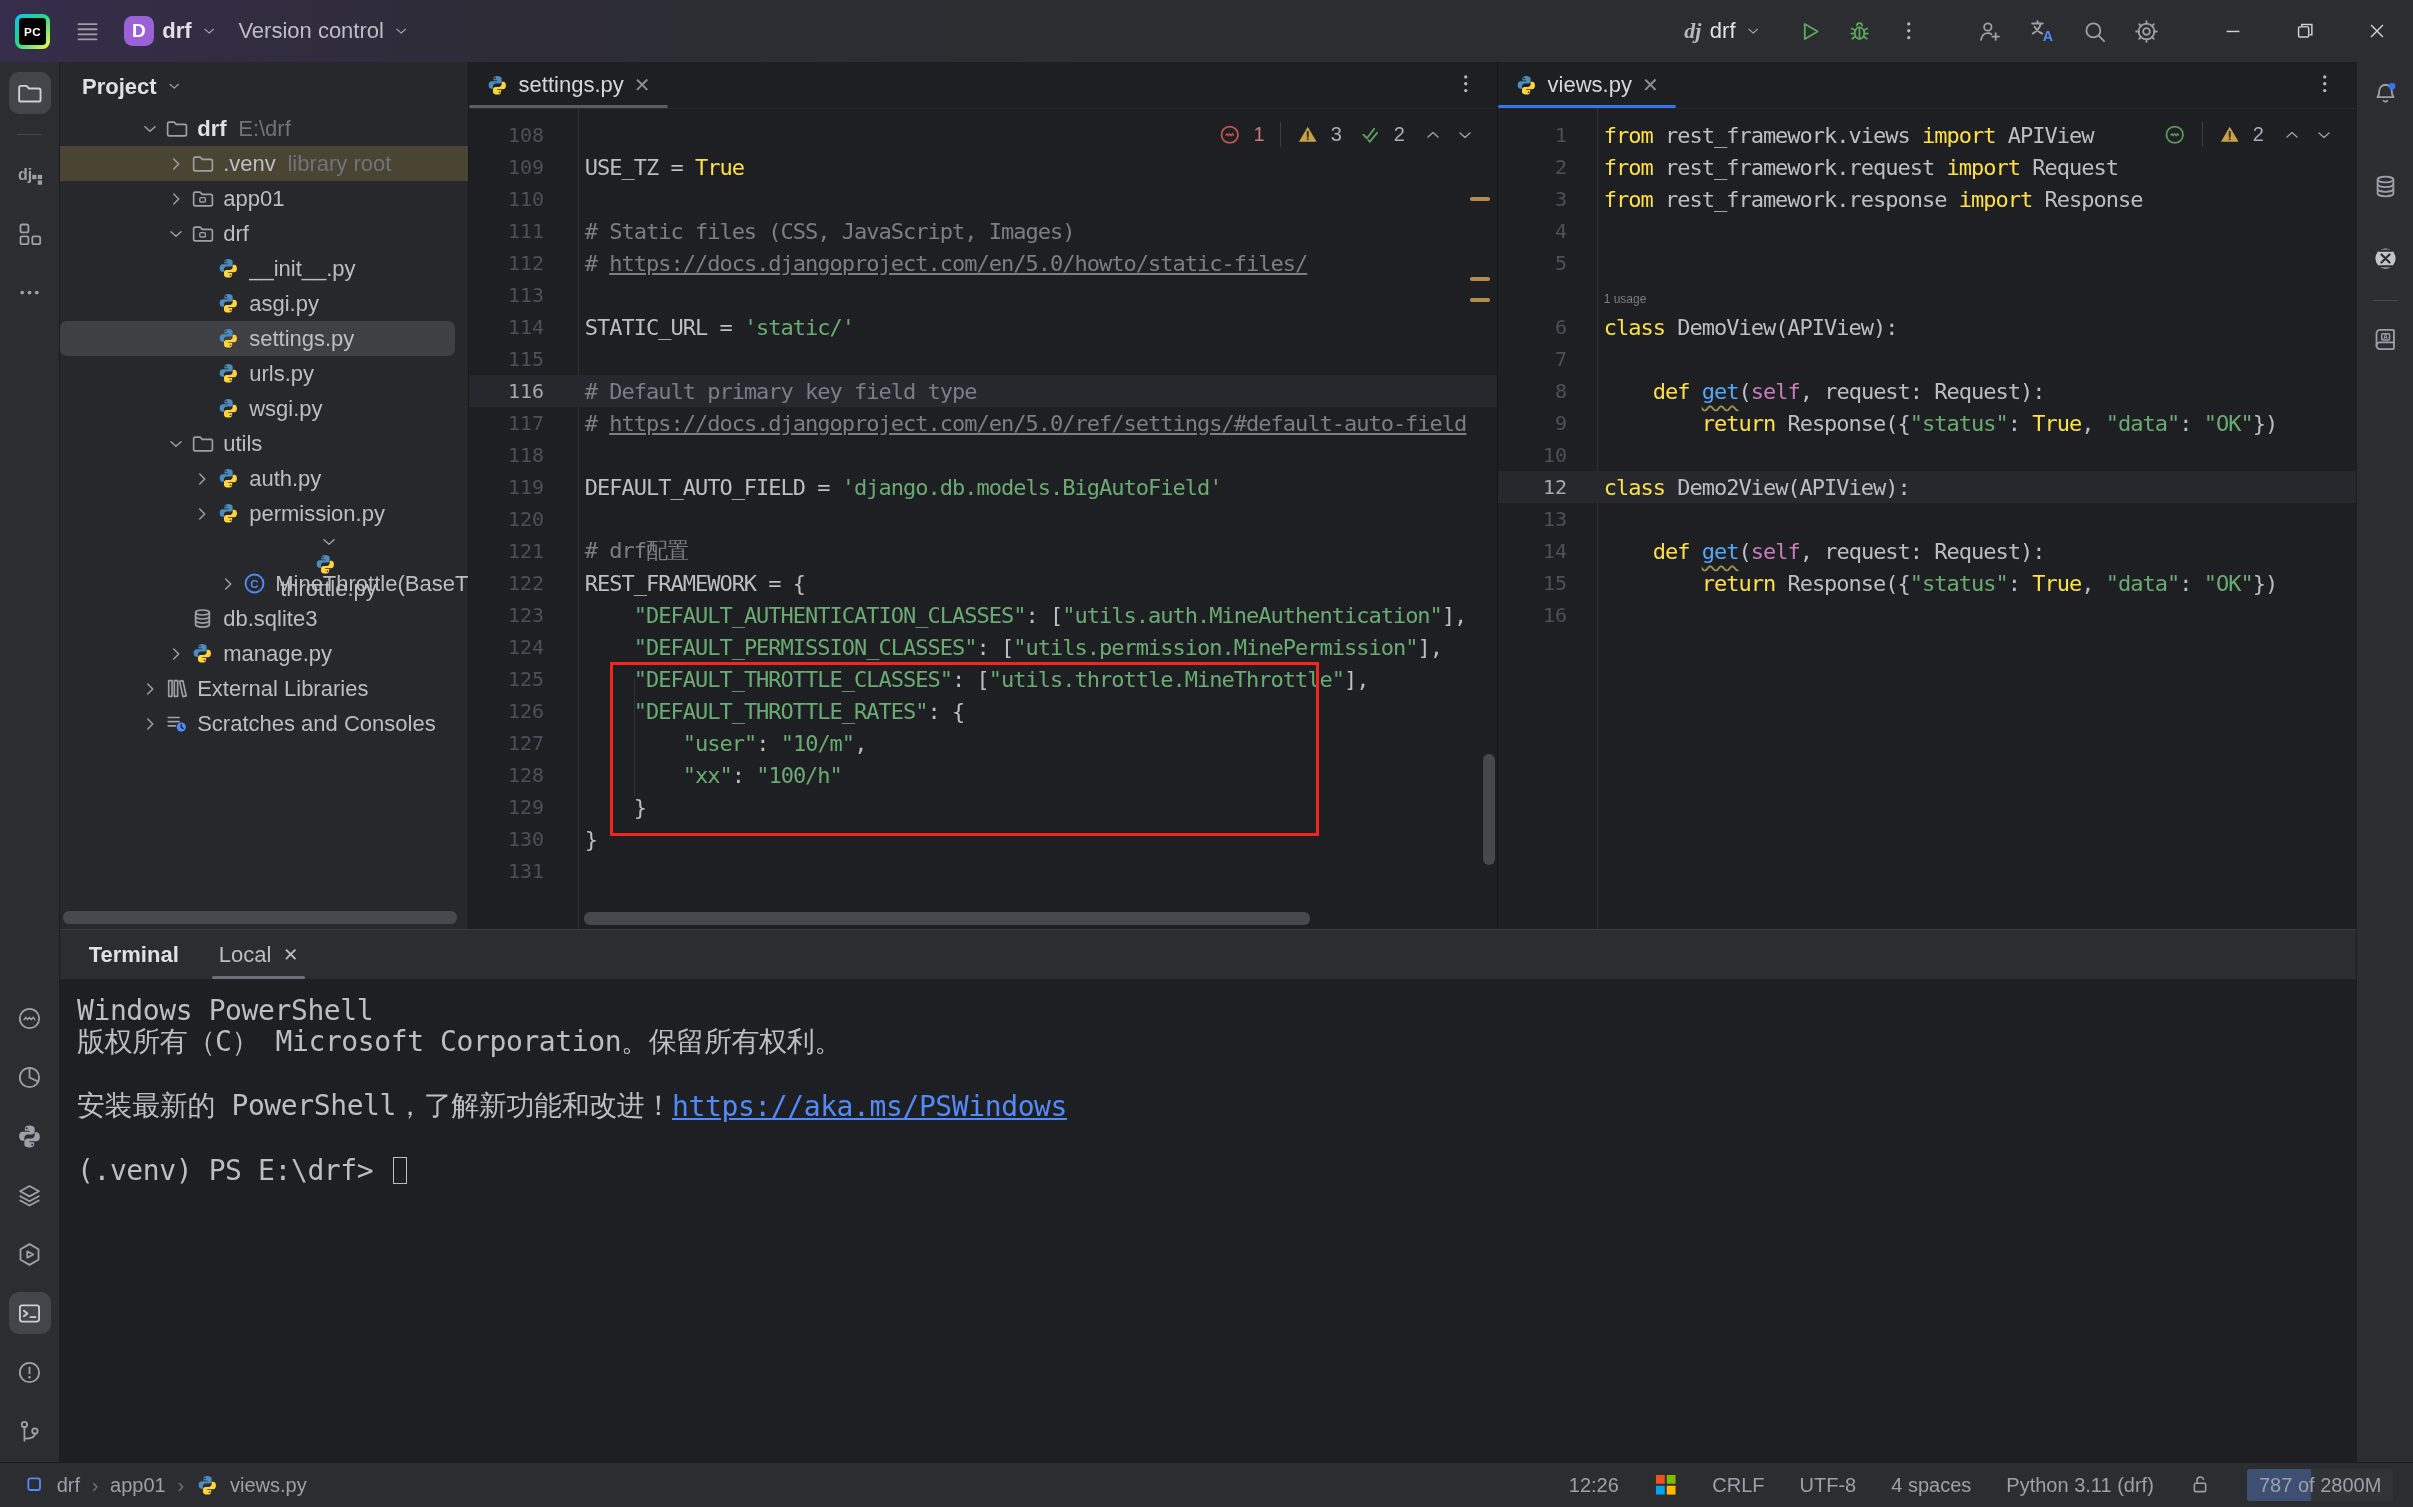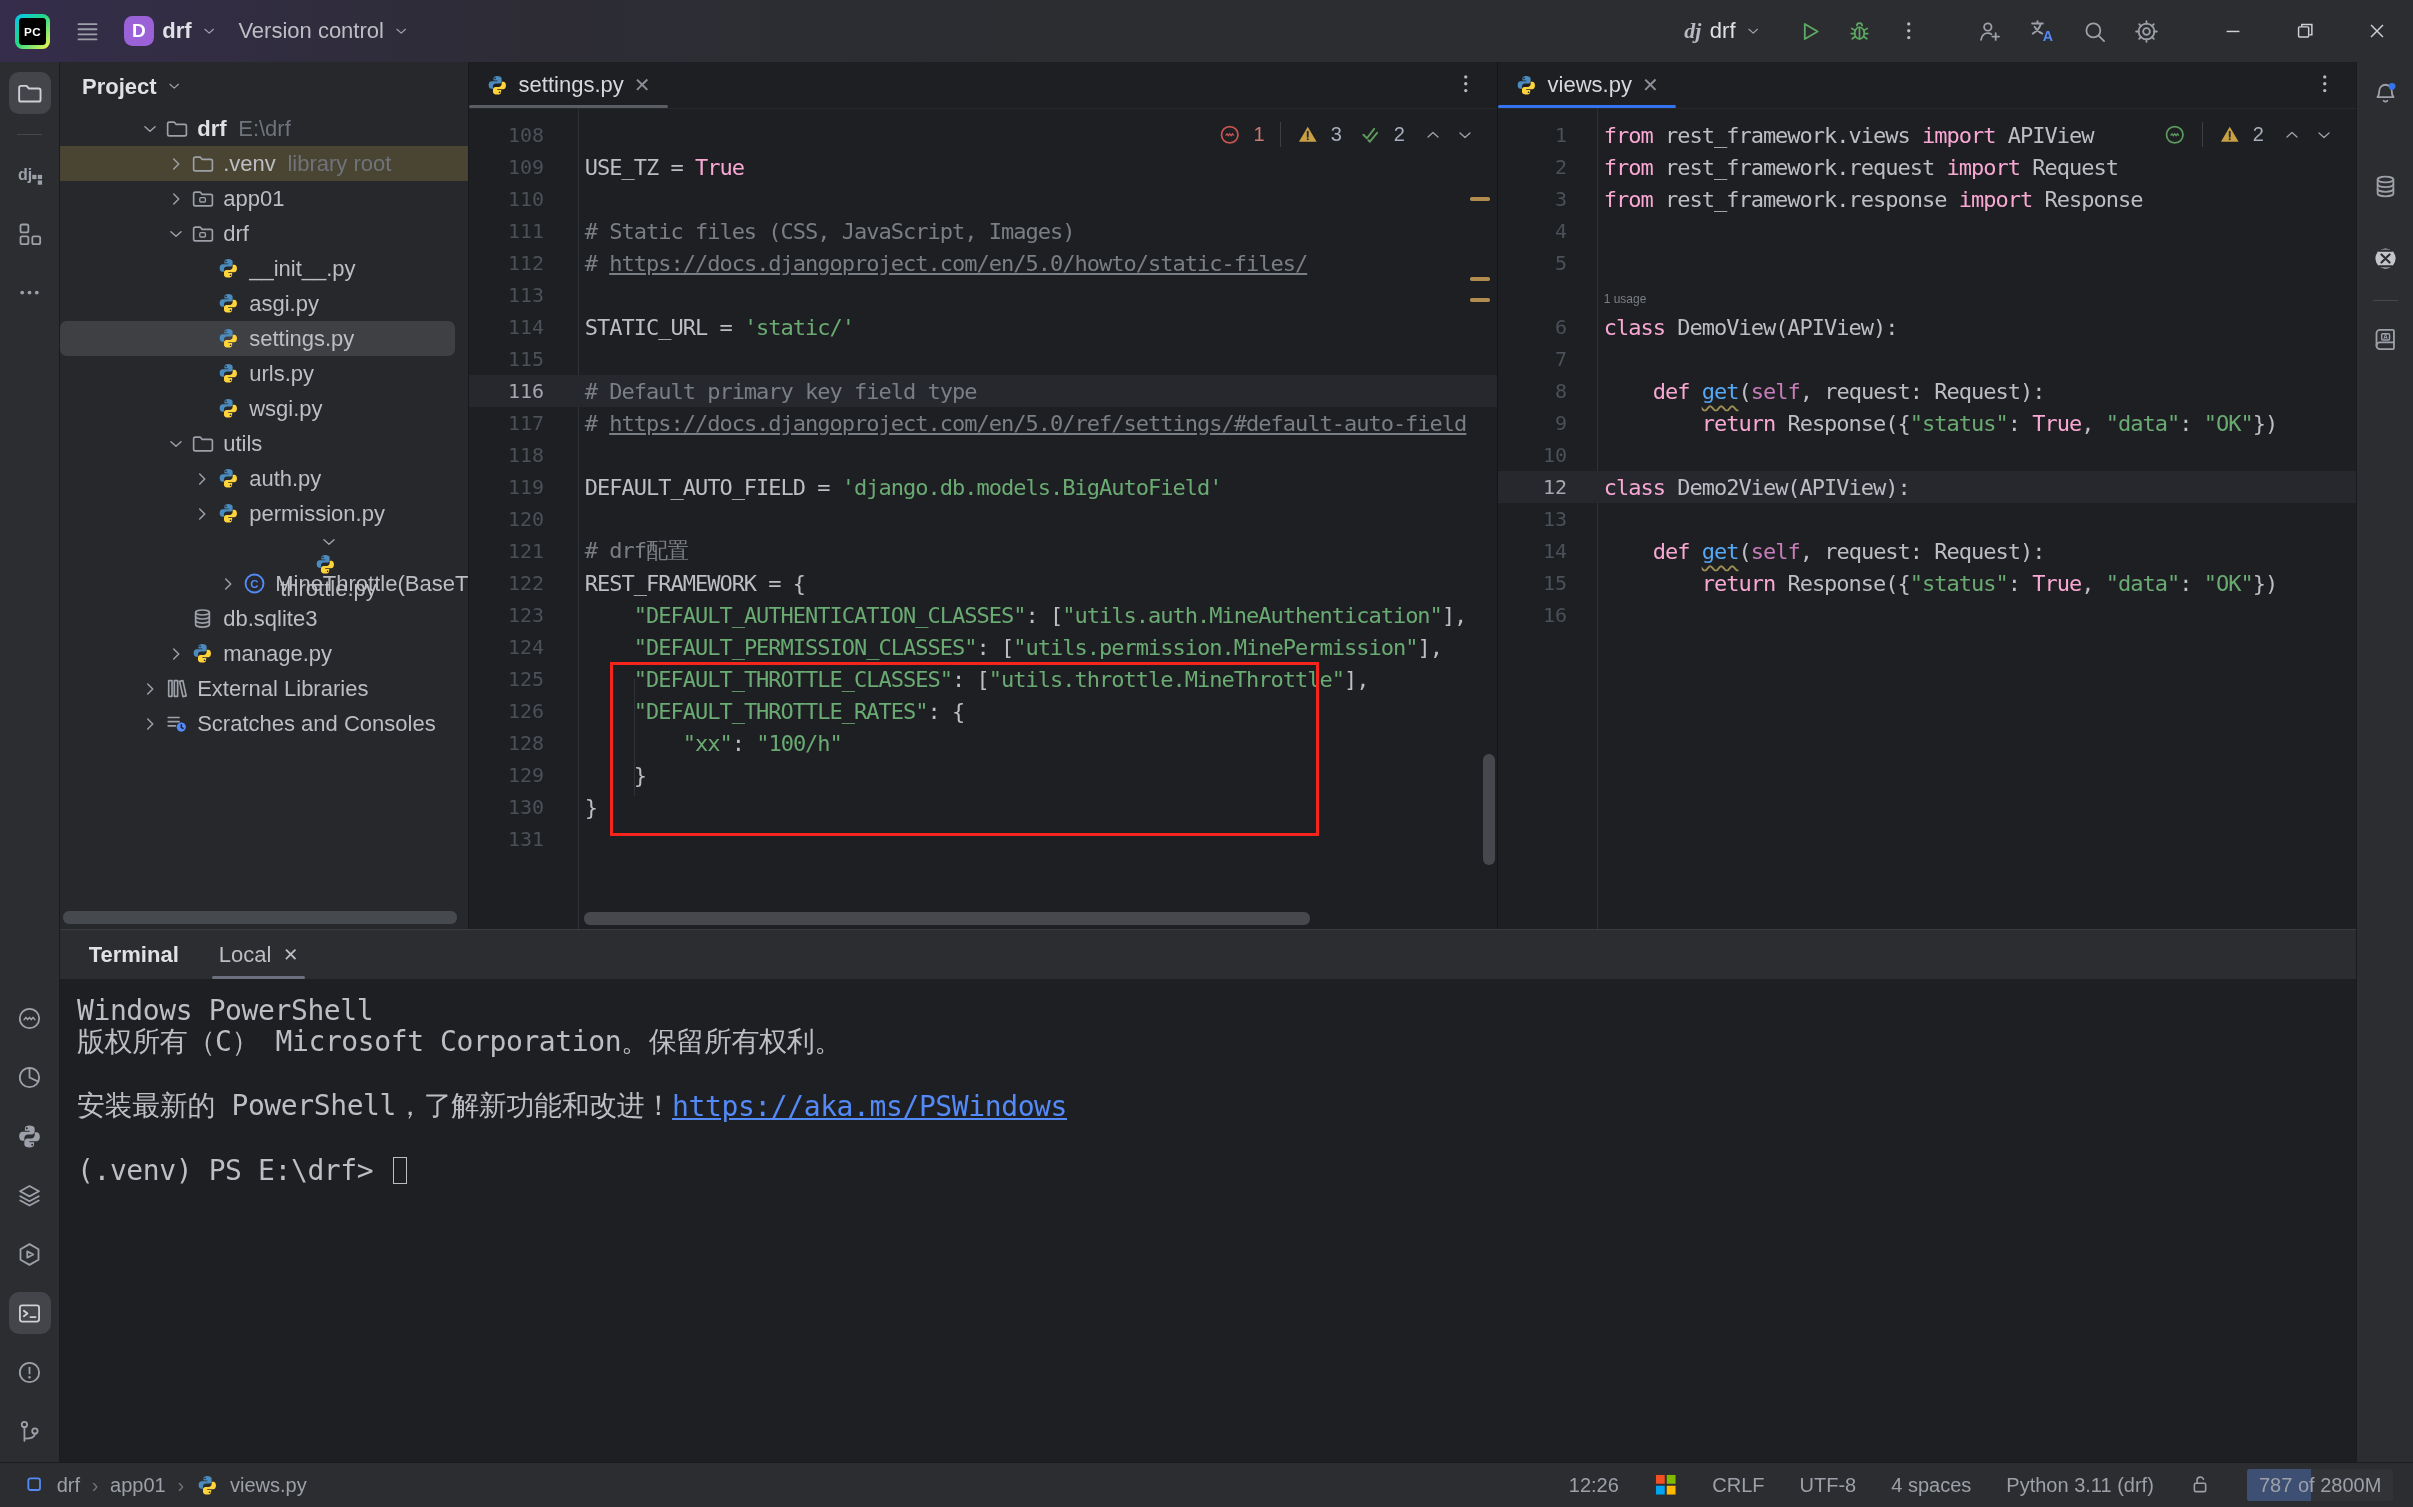--- a/index.html
+++ b/index.html
@@ -59,21 +59,21 @@
 .kebab{position:absolute;right:20px;top:10px}
 .edbody{position:relative;flex:1;overflow:hidden;padding-top:10px}
 .gutline{position:absolute;top:0;bottom:0;width:0.8px;background:#2E3135}
 .crow{display:flex;height:32px;align-items:center;position:relative}
 .crow.cur{background:#26282E}
 .gut{flex:none;text-align:right;color:#4B5059;font-size:20px;font-family:"DejaVu Sans Mono","Liberation Mono",monospace}
 .ed1 .gut{width:109px;padding-right:34px}
 .ed2 .gut{width:99px;padding-right:30px}
 .crow.cur .gut{color:#A6A8AE}
 .codecell{white-space:pre;font-size:22px;letter-spacing:-1px;padding-left:6.7px;font-family:"DejaVu Sans Mono","Liberation Mono",monospace}
-.tk-d{color:#BCBEC4}.tk-k{color:#f9a8d4}.tk-s{color:#6AAB73}.tk-c{color:#7A7E85}
+.tk-d{color:#BCBEC4}.tk-k{color:#fde047}.tk-s{color:#6AAB73}.tk-c{color:#7A7E85}
 .tk-lk{color:#7A7E85;text-decoration:underline}
 .tk-fn{color:#56A8F5;text-decoration:underline wavy #9C8F53;text-decoration-thickness:1.7px;text-underline-offset:5.9px}
 .tk-sf{color:#C77DBB}
 .inlay{color:#7A7E85;font-size:12px;letter-spacing:0;font-family:Liberation Sans, sans-serif}
 .insp{position:absolute;top:13.4px;right:22px;display:flex;align-items:center;gap:11.7px;color:#A8ADBD;font-size:20px;z-index:6}
 .insp .isep{width:0.8px;height:25px;background:#3D3F44;margin:0 3.4px}
 .insp .errn{color:#C77A76}
 .redbox{position:absolute;border:3.4px solid #F5241D;z-index:5}
 .mark{position:absolute;right:6.7px;width:20px;height:4.2px;background:#B28C4F;border-radius:1.7px;z-index:4}
 .vthumb{position:absolute;right:2.5px;width:11.7px;background:#4A4D52;border-radius:5.9px;opacity:.9}
@@ -695,20 +695,24 @@
                 </div>
                 <div class="crow">
                   <span class="gut">125</span>
                   <span class="codecell"><span class="tk-d">    </span><span class="tk-s">"DEFAULT_THROTTLE_CLASSES"</span><span class="tk-d">: [</span><span class="tk-s">"utils.throttle.MineThrottle"</span><span class="tk-d">],</span></span>
                 </div>
                 <div class="crow">
                   <span class="gut">126</span>
                   <span class="codecell"><span class="tk-d">    </span><span class="tk-s">"DEFAULT_THROTTLE_RATES"</span><span class="tk-d">: {</span></span>
                 </div>
                 <div class="crow">
+                  <span class="gut">127</span>
+                  <span class="codecell"><span class="tk-d">        </span><span class="tk-s">"user"</span><span class="tk-d">: </span><span class="tk-s">"10/m"</span><span class="tk-d">,</span></span>
+                </div>
+                <div class="crow">
                   <span class="gut">128</span>
                   <span class="codecell"><span class="tk-d">        </span><span class="tk-s">"xx"</span><span class="tk-d">: </span><span class="tk-s">"100/h"</span></span>
                 </div>
                 <div class="crow">
                   <span class="gut">129</span>
                   <span class="codecell"><span class="tk-d">    }</span></span>
                 </div>
                 <div class="crow">
                   <span class="gut">130</span>
                   <span class="codecell"><span class="tk-d">}</span></span>

